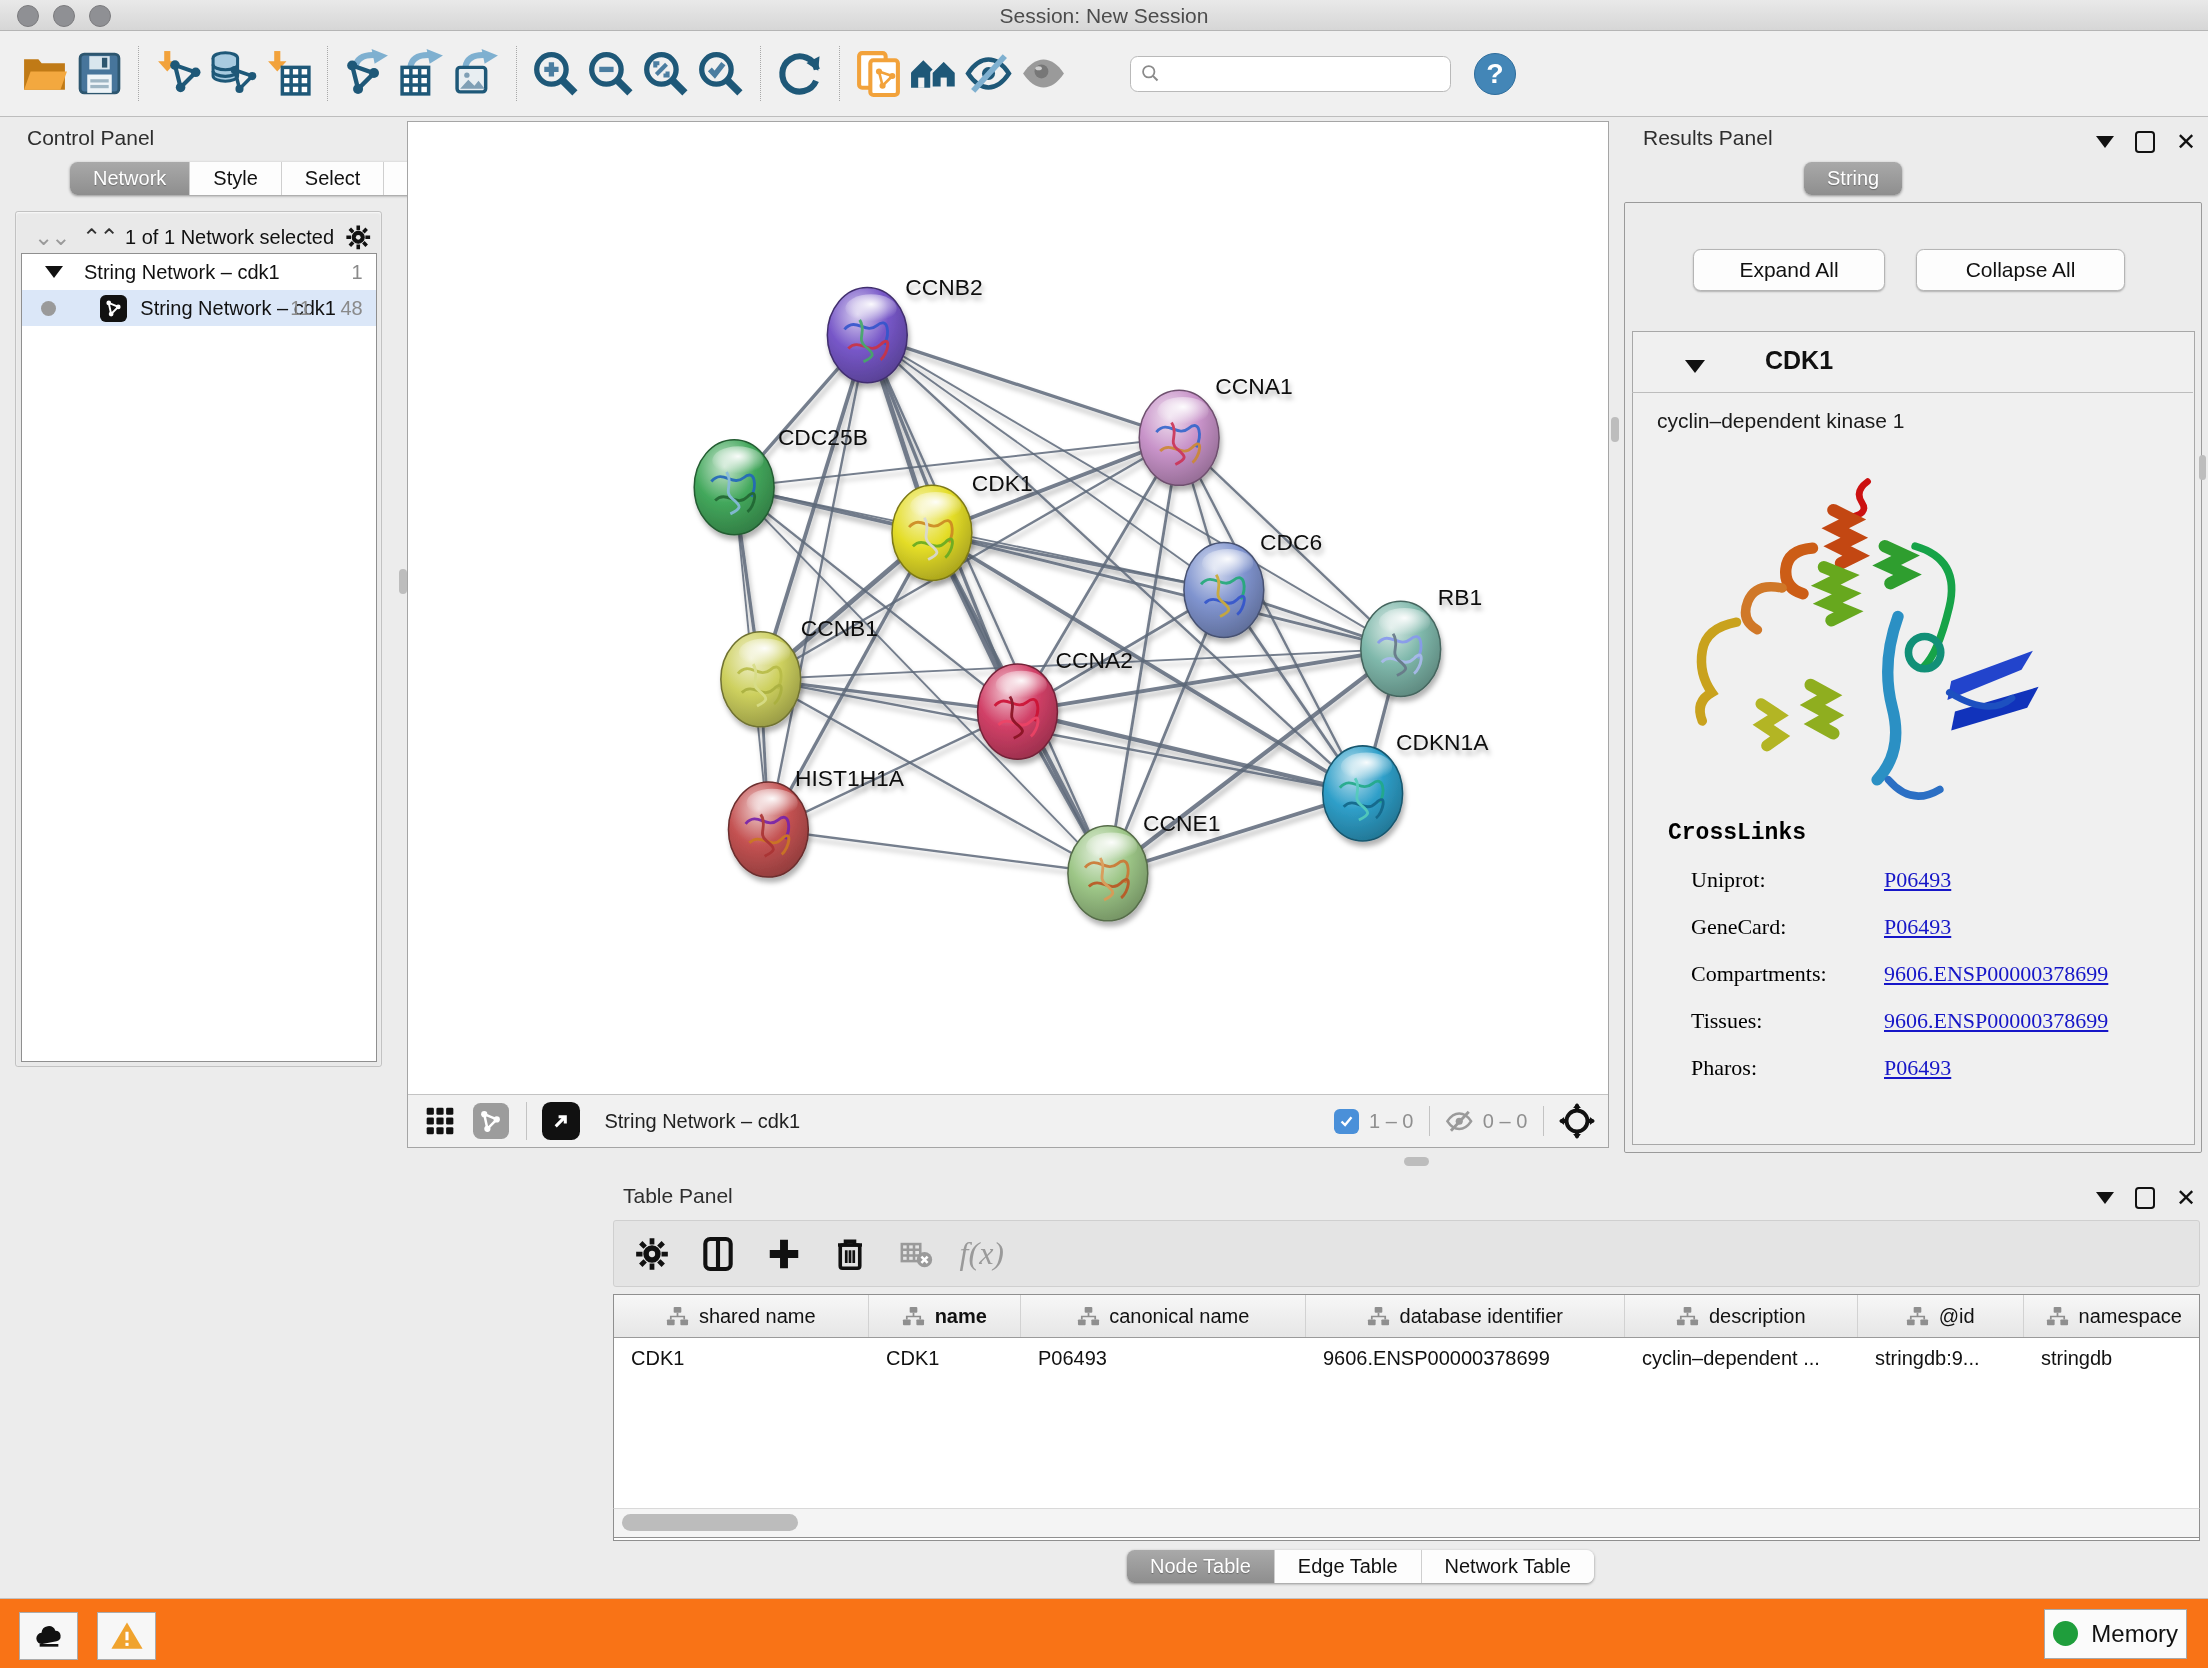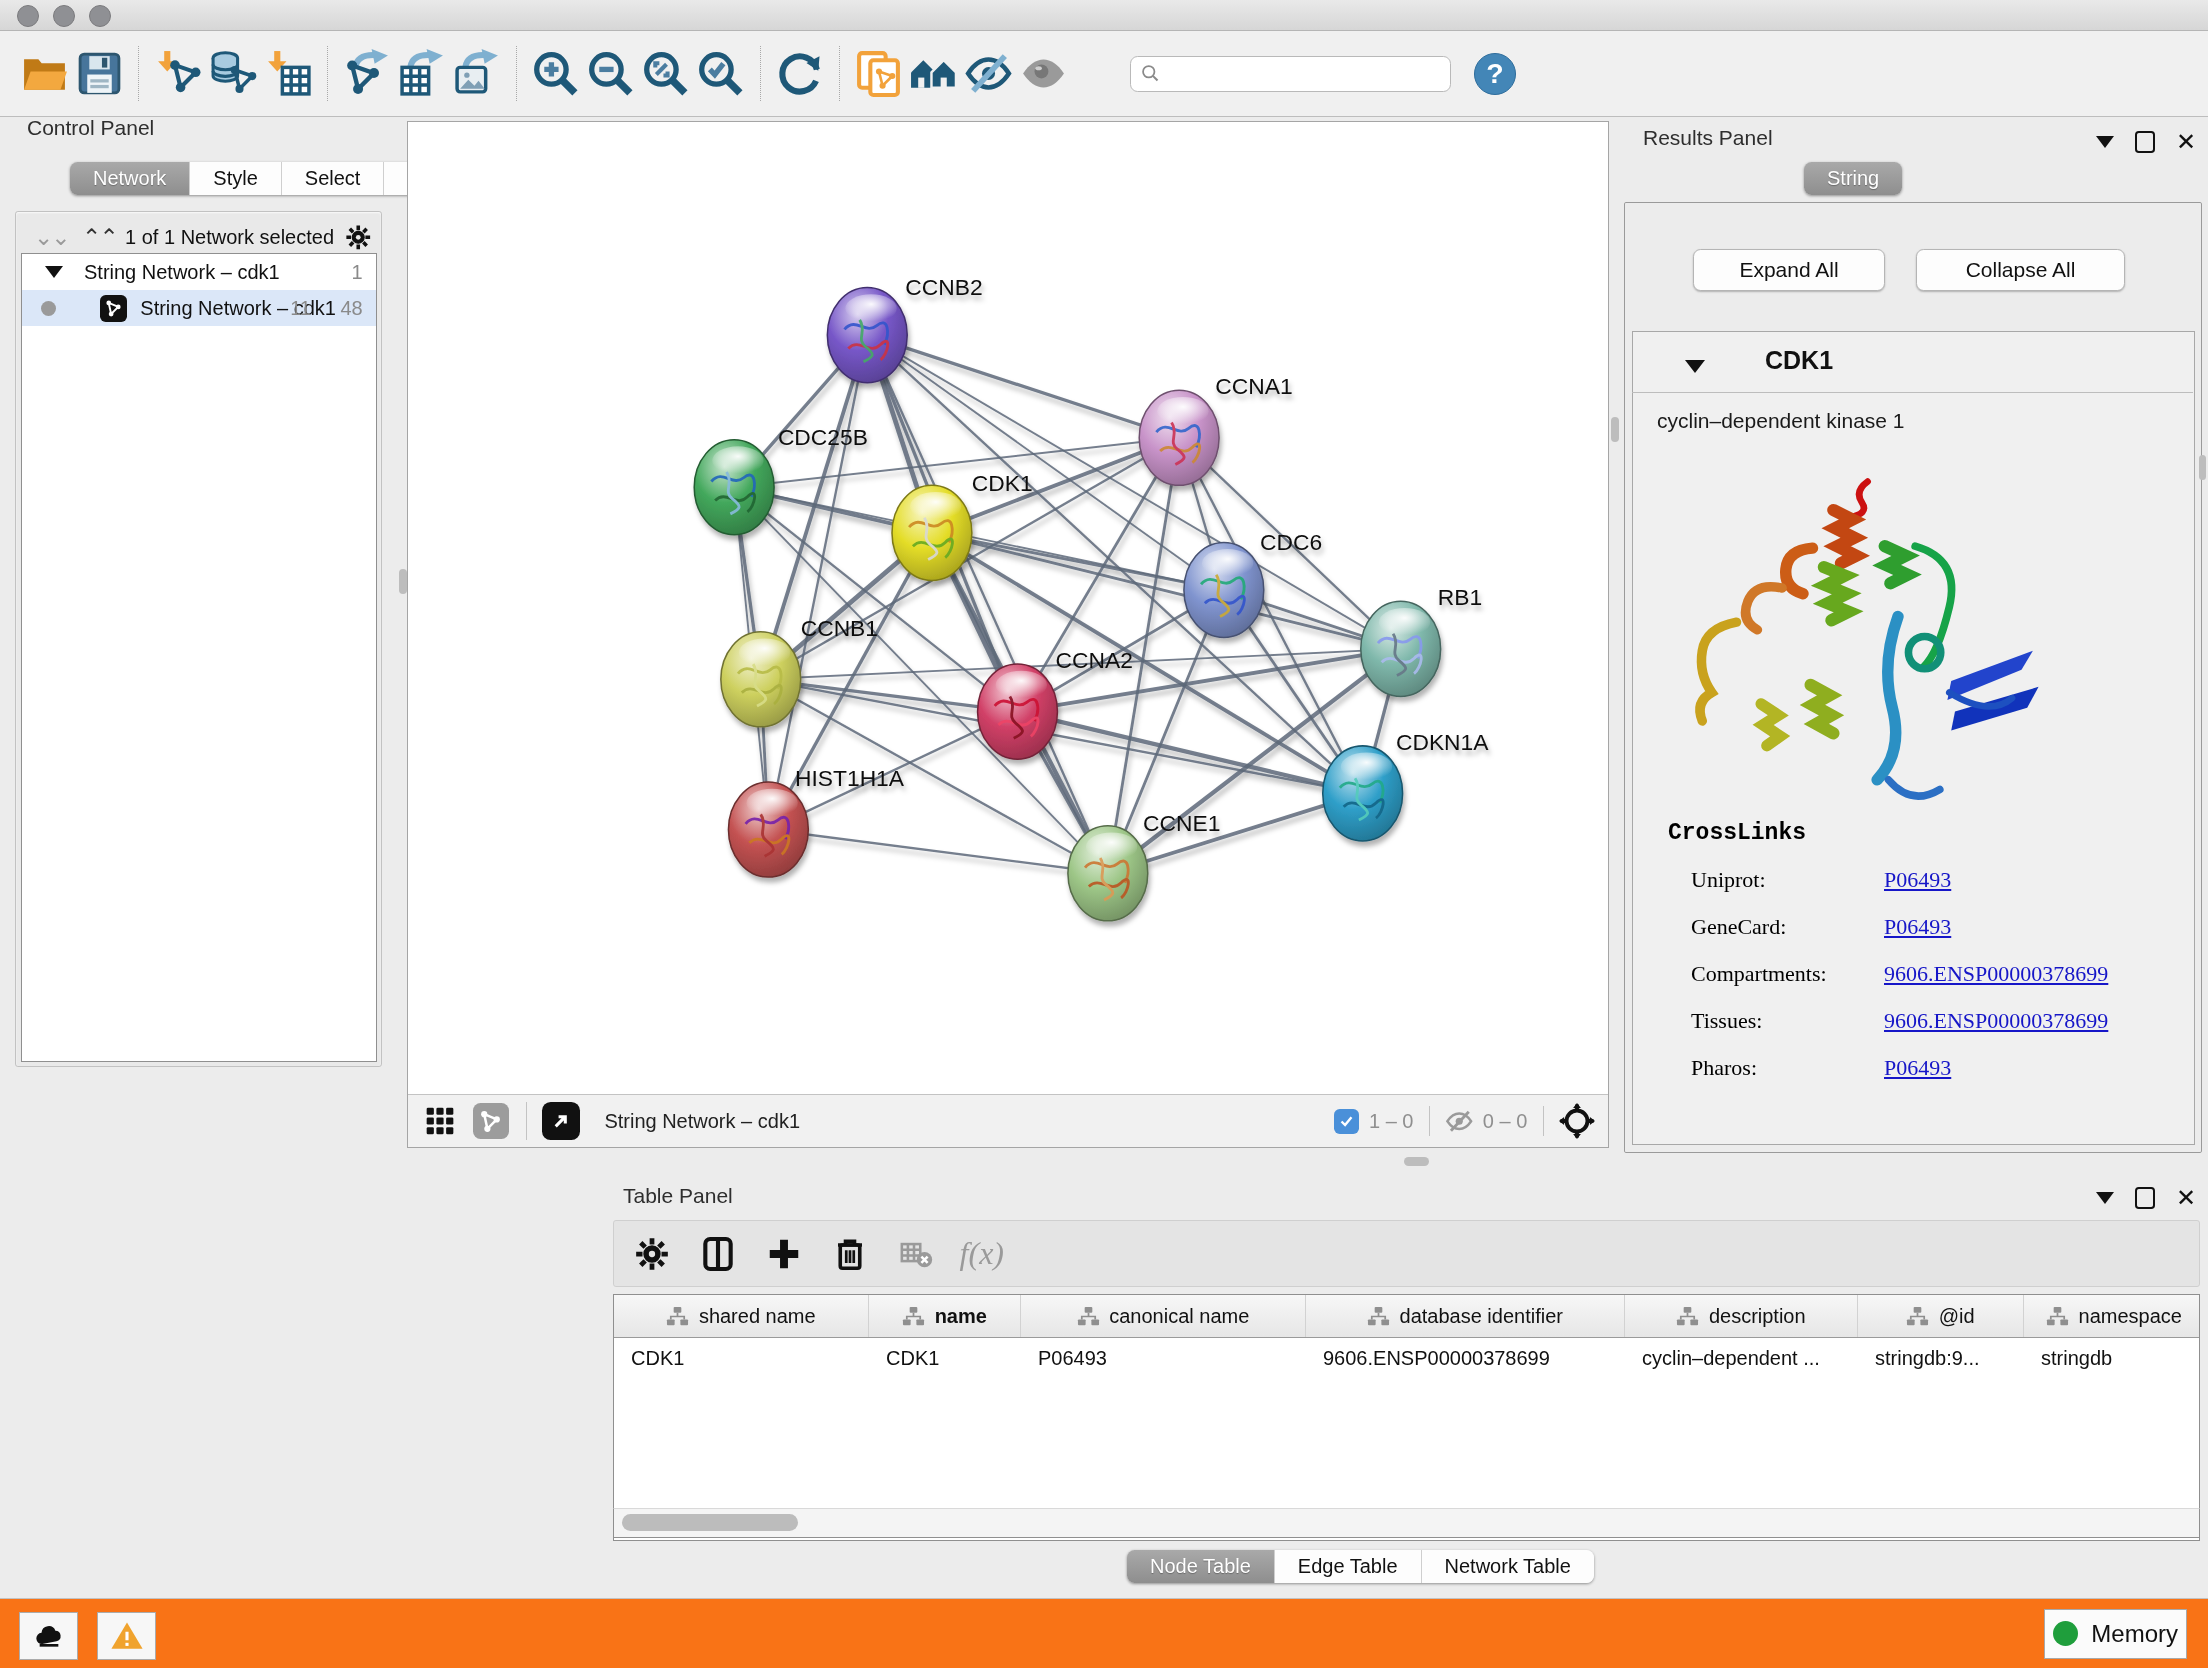--- a/index.html
+++ b/index.html
@@ -31,21 +31,21 @@
   .hdr-ctrls .tri{width:0;height:0;border-left:9.5px solid transparent;border-right:9.5px solid transparent;
     border-top:12.4px solid #111;}
   .hdr-ctrls .sq{width:16px;height:18px;border:2.4px solid #111;border-radius:3.8px;}
   .hdr-ctrls .x{font-size:24px;font-weight:bold;color:#111;line-height:18px;}
   
   .seg{display:inline-flex;border-radius:7.6px;box-shadow:0 1px 2.9px rgba(0,0,0,.4);overflow:hidden;}
   .seg .tab{padding:4.8px 23px;font-size:20px;background:#fdfdfd;color:#111;border-right:1px solid #cfcfcf;}
   .seg .tab:last-child{border-right:none;}
   .seg .tab.sel{background:linear-gradient(#a9a9a9,#8e8e8e);color:#fff;text-shadow:0 1px 1px rgba(0,0,0,.3);}
   
-  #cp-title{left:27px;top:116px;}
+  #cp-title{left:27px;top:126px;}
   #cp-box{position:absolute;left:15px;top:211px;width:365px;height:854px;background:#e9e9e9;
     border:1px solid #c2c2c2;border-radius:2.9px;box-shadow:inset 0 1px 1.9px rgba(255,255,255,.8);}
   #cp-row{position:absolute;left:15px;top:219px;width:365px;height:36px;display:flex;align-items:center;}
   #cp-list{position:absolute;left:21px;top:253px;width:354px;height:807px;background:#fff;border:1px solid #8f8f8f;}
   .tree-row{position:relative;height:36px;display:flex;align-items:center;font-size:20px;color:#111;}
   .tree-row.sel{background:#dbe7f8;}
   .tree-count{position:absolute;font-size:20px;color:#8a8a8a;}
   
   #net-panel{position:absolute;left:407px;top:121px;width:1202px;height:1027px;background:#fff;
     border:1px solid #a5a5a5;box-sizing:border-box;}
@@ -108,20 +108,21 @@
 </style>
 </head>
 <body>
 
 <div id="app">
 
   <div id="titlebar">
     <div class="traffic" style="left:17px"></div>
     <div class="traffic" style="left:53px"></div>
     <div class="traffic" style="left:89px"></div>
+    <div id="win-title">Session: New Session</div>
   </div>
 
   <div id="toolbar">
     <span id="toolbar-items" style="display:flex;align-items:center;">
         <div class="tbtn">
           <svg viewBox="0 0 24 24">
             <path d="M2 6.5V5h7l1.6 2H22v13H2z" fill="#c07a16"></path>
             <path d="M2 20l3.2-9H23l-3.2 9z" fill="#f3a83f"></path>
           </svg>
         </div>

